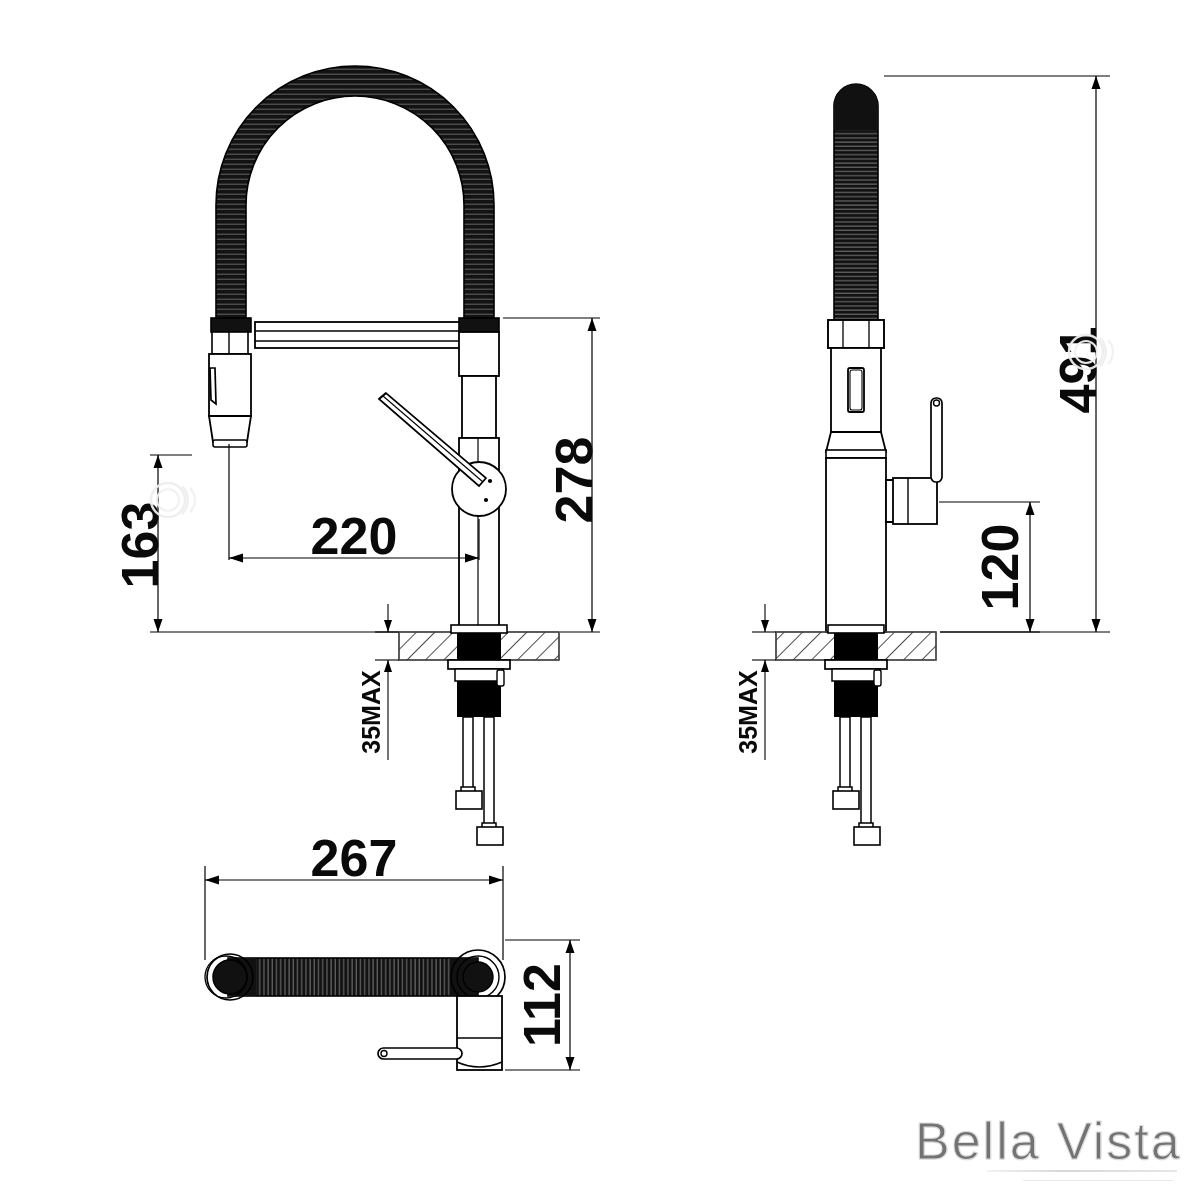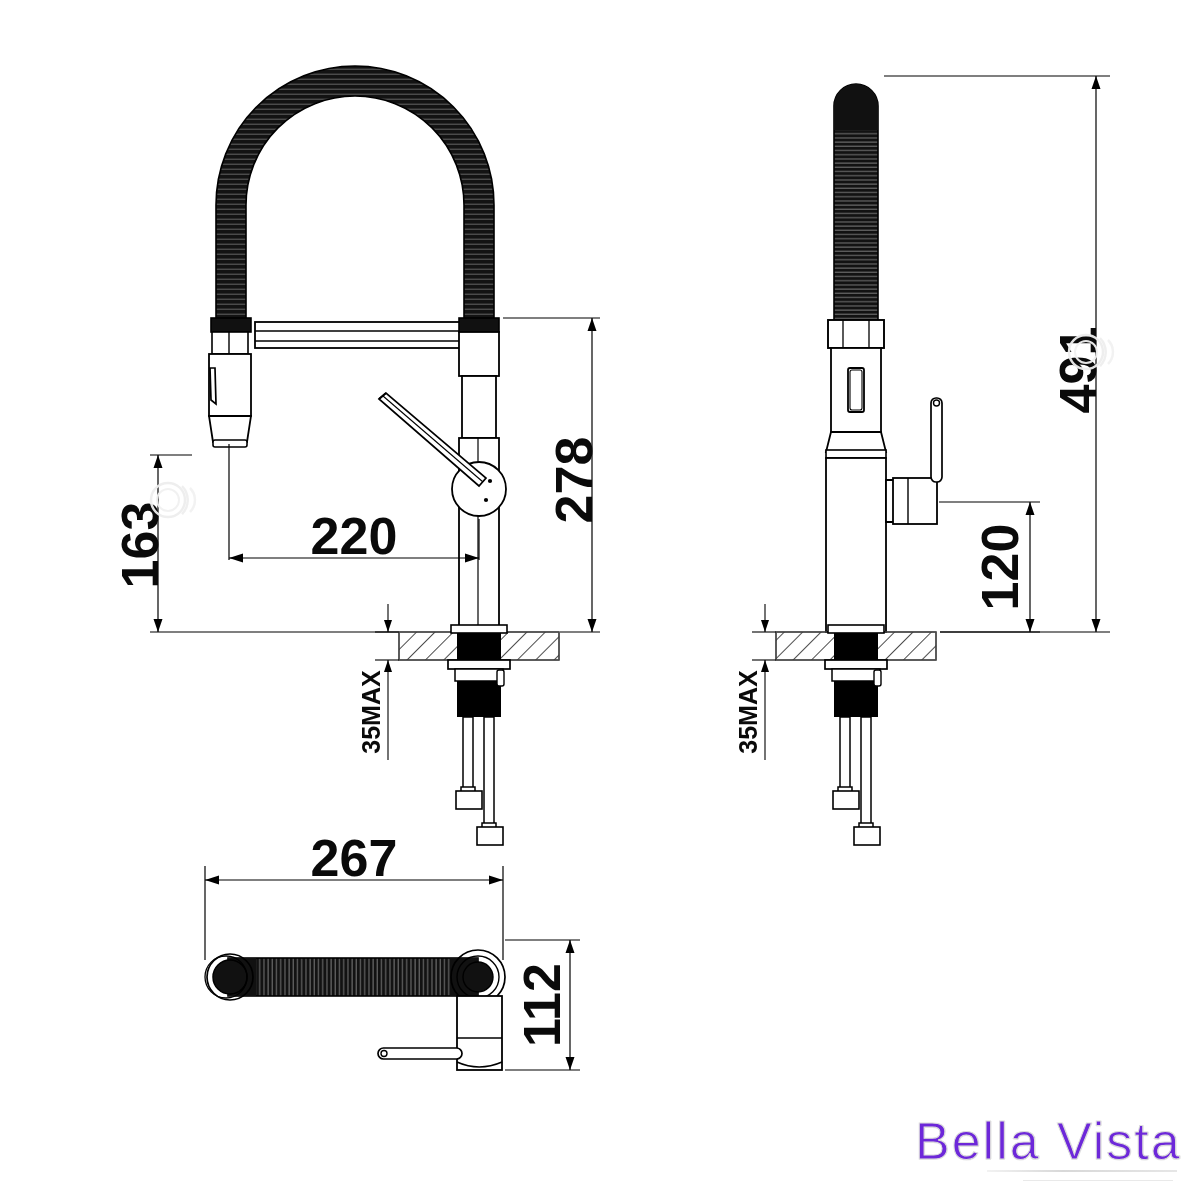--- a/index.html
+++ b/index.html
@@ -19,21 +19,21 @@
   .brandwrap{
     position:absolute;
     left:915px; top:1112px;
     width:285px; height:80px;
     pointer-events:none;
   }
   .brandtxt{
     font-family:"Liberation Sans", sans-serif;
     font-size:52px;
     letter-spacing:2px;
-    color:#6d28d9;
+    color:#737373;
     -webkit-text-stroke:1px #dddddd;
     text-shadow:0 1px 0 #e8e8e8, 1px 0 0 #ececec;
     white-space:nowrap;
     line-height:58px;
   }
   .brandrule{
     position:absolute;
     left:72px; top:58px;
     width:190px; height:2px;
     background:linear-gradient(90deg,#f2f2f2,#d8d8d8 40%,#e6e6e6);

